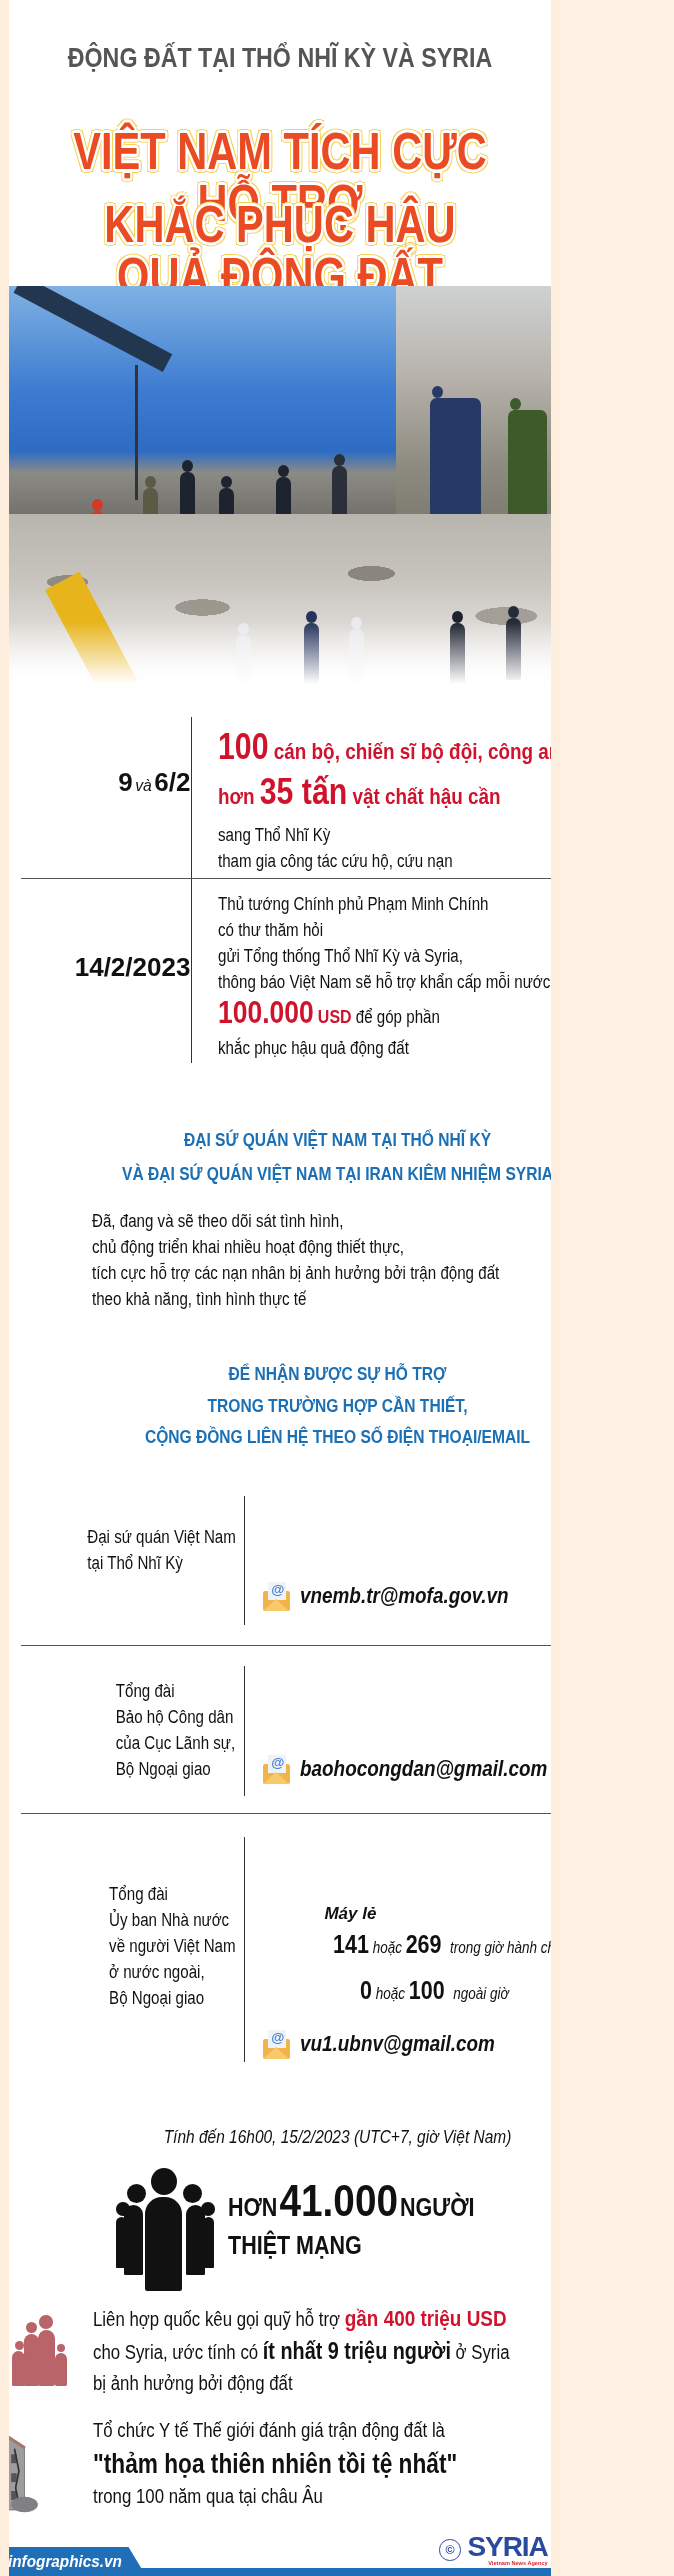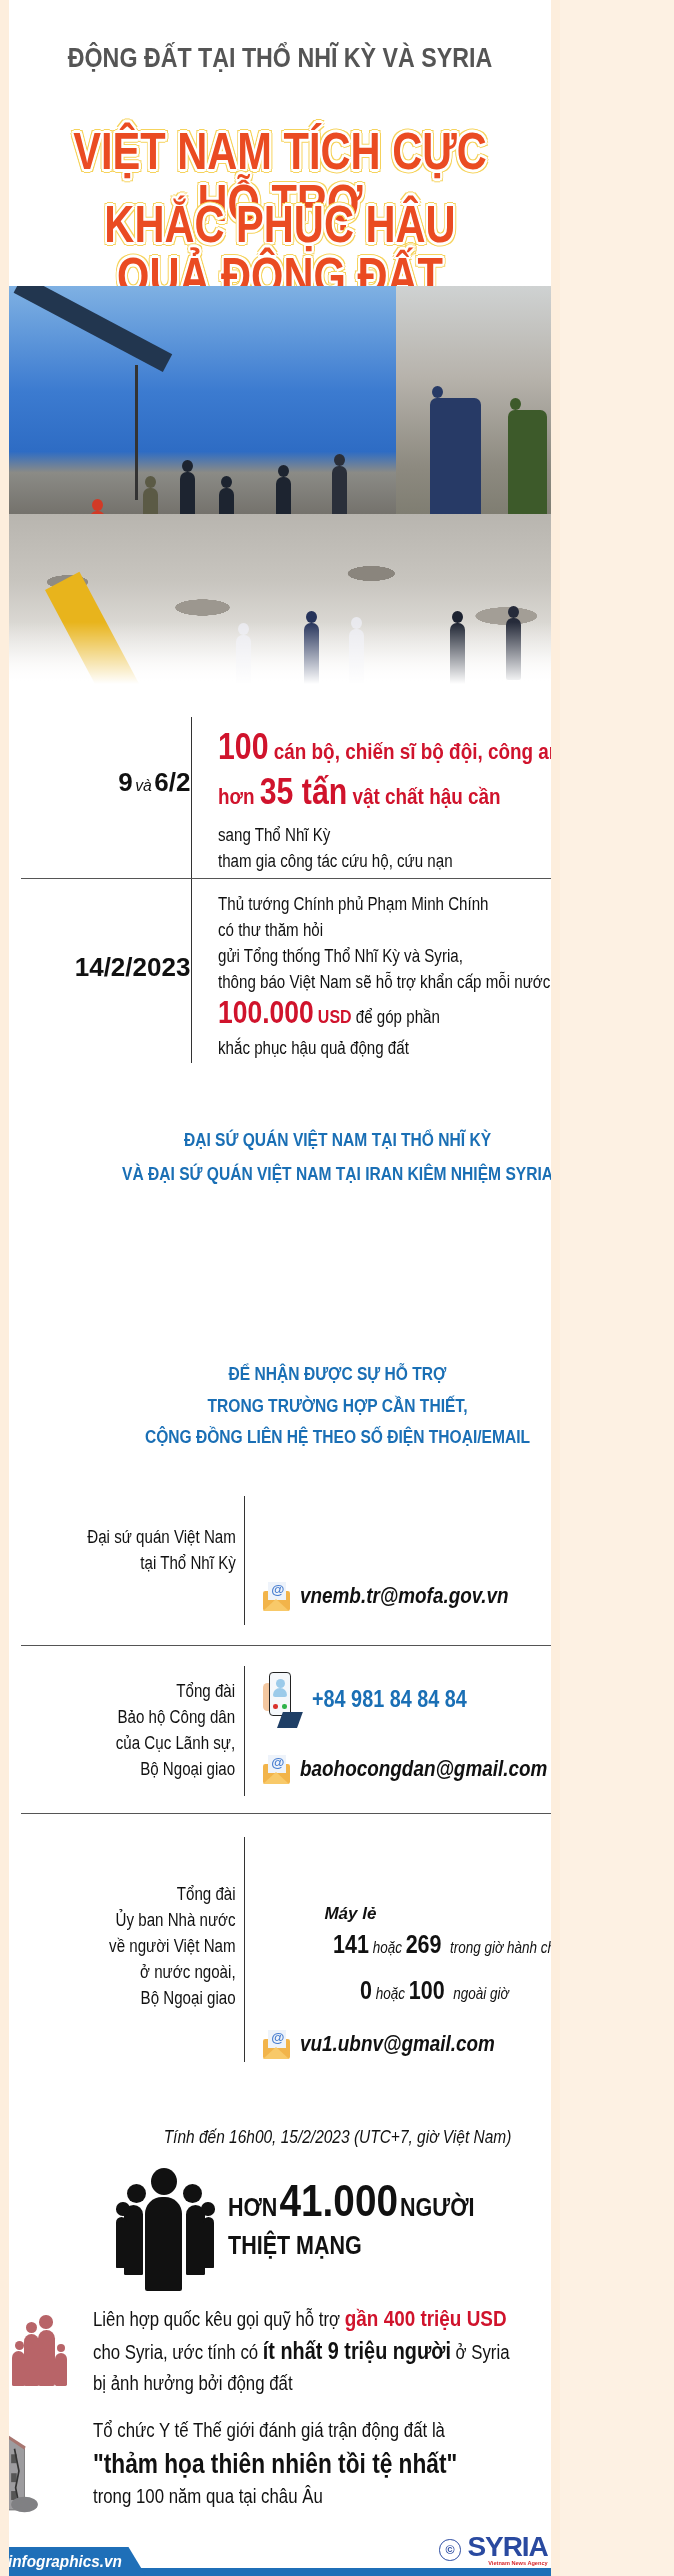--- a/index.html
+++ b/index.html
@@ -69,21 +69,21 @@
   .red-line { font-size: 22.5px; line-height: 37px; white-space: nowrap; transform: scaleX(0.84); transform-origin: left; }
   .body-line { font-size: 18px; line-height: 26px; color: #111; white-space: nowrap; transform: scaleX(0.84); transform-origin: left; }
 
   
   .blue-heading { position: absolute; left: 0; width: 657px; text-align: center; color: #1a6fb5; font-weight: bold; font-size: 19px; line-height: 36px; white-space: nowrap; transform: scaleX(0.82); }
   .para { position: absolute; left: 83px; width: 562px; }
   .para .body-line { line-height: 26px; }
 
   
   .contact { position: absolute; left: 12.4px; width: 633px; }
-  .c-label { position: absolute; right: calc(633px - 214px); text-align: right; font-size: 18px; line-height: 26px; color: #111; white-space: nowrap; }
+  .c-label { position: absolute; right: calc(633px - 214px); text-align: left; font-size: 18px; line-height: 26px; color: #111; white-space: nowrap; }
   .c-label span { display: block; transform: scaleX(0.84); transform-origin: right; }
   .c-vline { position: absolute; left: 223px; width: 0.6px; background: #333; }
   .c-item { position: absolute; left: 242px; display: flex; align-items: center; gap: 10px; }
   .phone-text { font-size: 23.6px; color: #1a6fb5; font-weight: bold; white-space: nowrap; transform: scaleX(0.84); transform-origin: left; }
   .email-text { font-size: 22.5px; font-style: italic; font-weight: bold; color: #111; white-space: nowrap; transform: scaleX(0.84); transform-origin: left; }
   .ext-title { position: absolute; left: 304px; font-size: 17px; font-style: italic; font-weight: bold; }
   .ext-line { position: absolute; font-size: 15.7px; white-space: nowrap; transform: scaleX(0.86); transform-origin: left; }
   .ext-line .num { font-size: 25px; font-weight: bold; }
   .ext-line .it { font-style: italic; }
   .c-divider { position: absolute; left: 12.4px; width: 633px; height: 1.1px; background: #555; }
@@ -215,20 +215,26 @@
           <span class="red" style="font-size:19px;">USD</span>
           <span>để góp phần</span>
         </div>
         <div class="body-line">khắc phục hậu quả động đất</div>
       </div>
     </div>
   </div>
 
   <div class="blue-heading" style="top:1122px;">ĐẠI SỨ QUÁN VIỆT NAM TẠI THỔ NHĨ KỲ</div>
   <div class="blue-heading" style="top:1156px;">VÀ ĐẠI SỨ QUÁN VIỆT NAM TẠI IRAN KIÊM NHIỆM SYRIA</div>
+  <div class="para" style="top:1208px;">
+    <div class="body-line">Đã, đang và sẽ theo dõi sát tình hình,</div>
+    <div class="body-line">chủ động triển khai nhiều hoạt động thiết thực,</div>
+    <div class="body-line">tích cực hỗ trợ các nạn nhân bị ảnh hưởng bởi trận động đất</div>
+    <div class="body-line">theo khả năng, tình hình thực tế</div>
+  </div>
 
   <div class="blue-heading" style="top:1356px;">ĐỂ NHẬN ĐƯỢC SỰ HỖ TRỢ</div>
   <div class="blue-heading" style="top:1388px;">TRONG TRƯỜNG HỢP CẦN THIẾT,</div>
   <div class="blue-heading" style="top:1419px;">CỘNG ĐỒNG LIÊN HỆ THEO SỐ ĐIỆN THOẠI/EMAIL</div>
 
   <div class="contact" style="top:1496px;height:129px;">
     <div class="c-vline" style="top:0;height:129px;"></div>
     <div class="c-label" style="top:28px;">
       <span>Đại sứ quán Việt Nam</span>
       <span>tại Thổ Nhĩ Kỳ</span>
@@ -245,33 +251,20 @@
   </div>
   <div class="c-divider" style="top:1645px;"></div>
 
   <div class="contact" style="top:1666px;height:130px;">
     <div class="c-vline" style="top:0;height:130px;"></div>
     <div class="c-label" style="top:12.4px;">
       <span>Tổng đài</span>
       <span>Bảo hộ Công dân</span>
       <span>của Cục Lãnh sự,</span>
       <span>Bộ Ngoại giao</span>
-    </div>
-    <div class="c-item" style="top:5.6px;">
-      <div class="icon-phone">
-          <div class="hand"></div>
-          <div class="dev">
-            <div class="av"></div>
-            <div class="av2"></div>
-            <div class="rd"></div>
-            <div class="gr"></div>
-          </div>
-          <div class="sleeve"></div>
-        </div>
-      <span class="phone-text">+84 981 84 84 84</span>
     </div>
     <div class="c-item" style="top:87px;">
       <div class="icon-mail">
           <div class="env"></div>
           <div class="paper"></div>
           <div class="at">@</div>
           <div class="flap"></div>
         </div>
       <span class="email-text">baohocongdan@gmail.com</span>
     </div>

